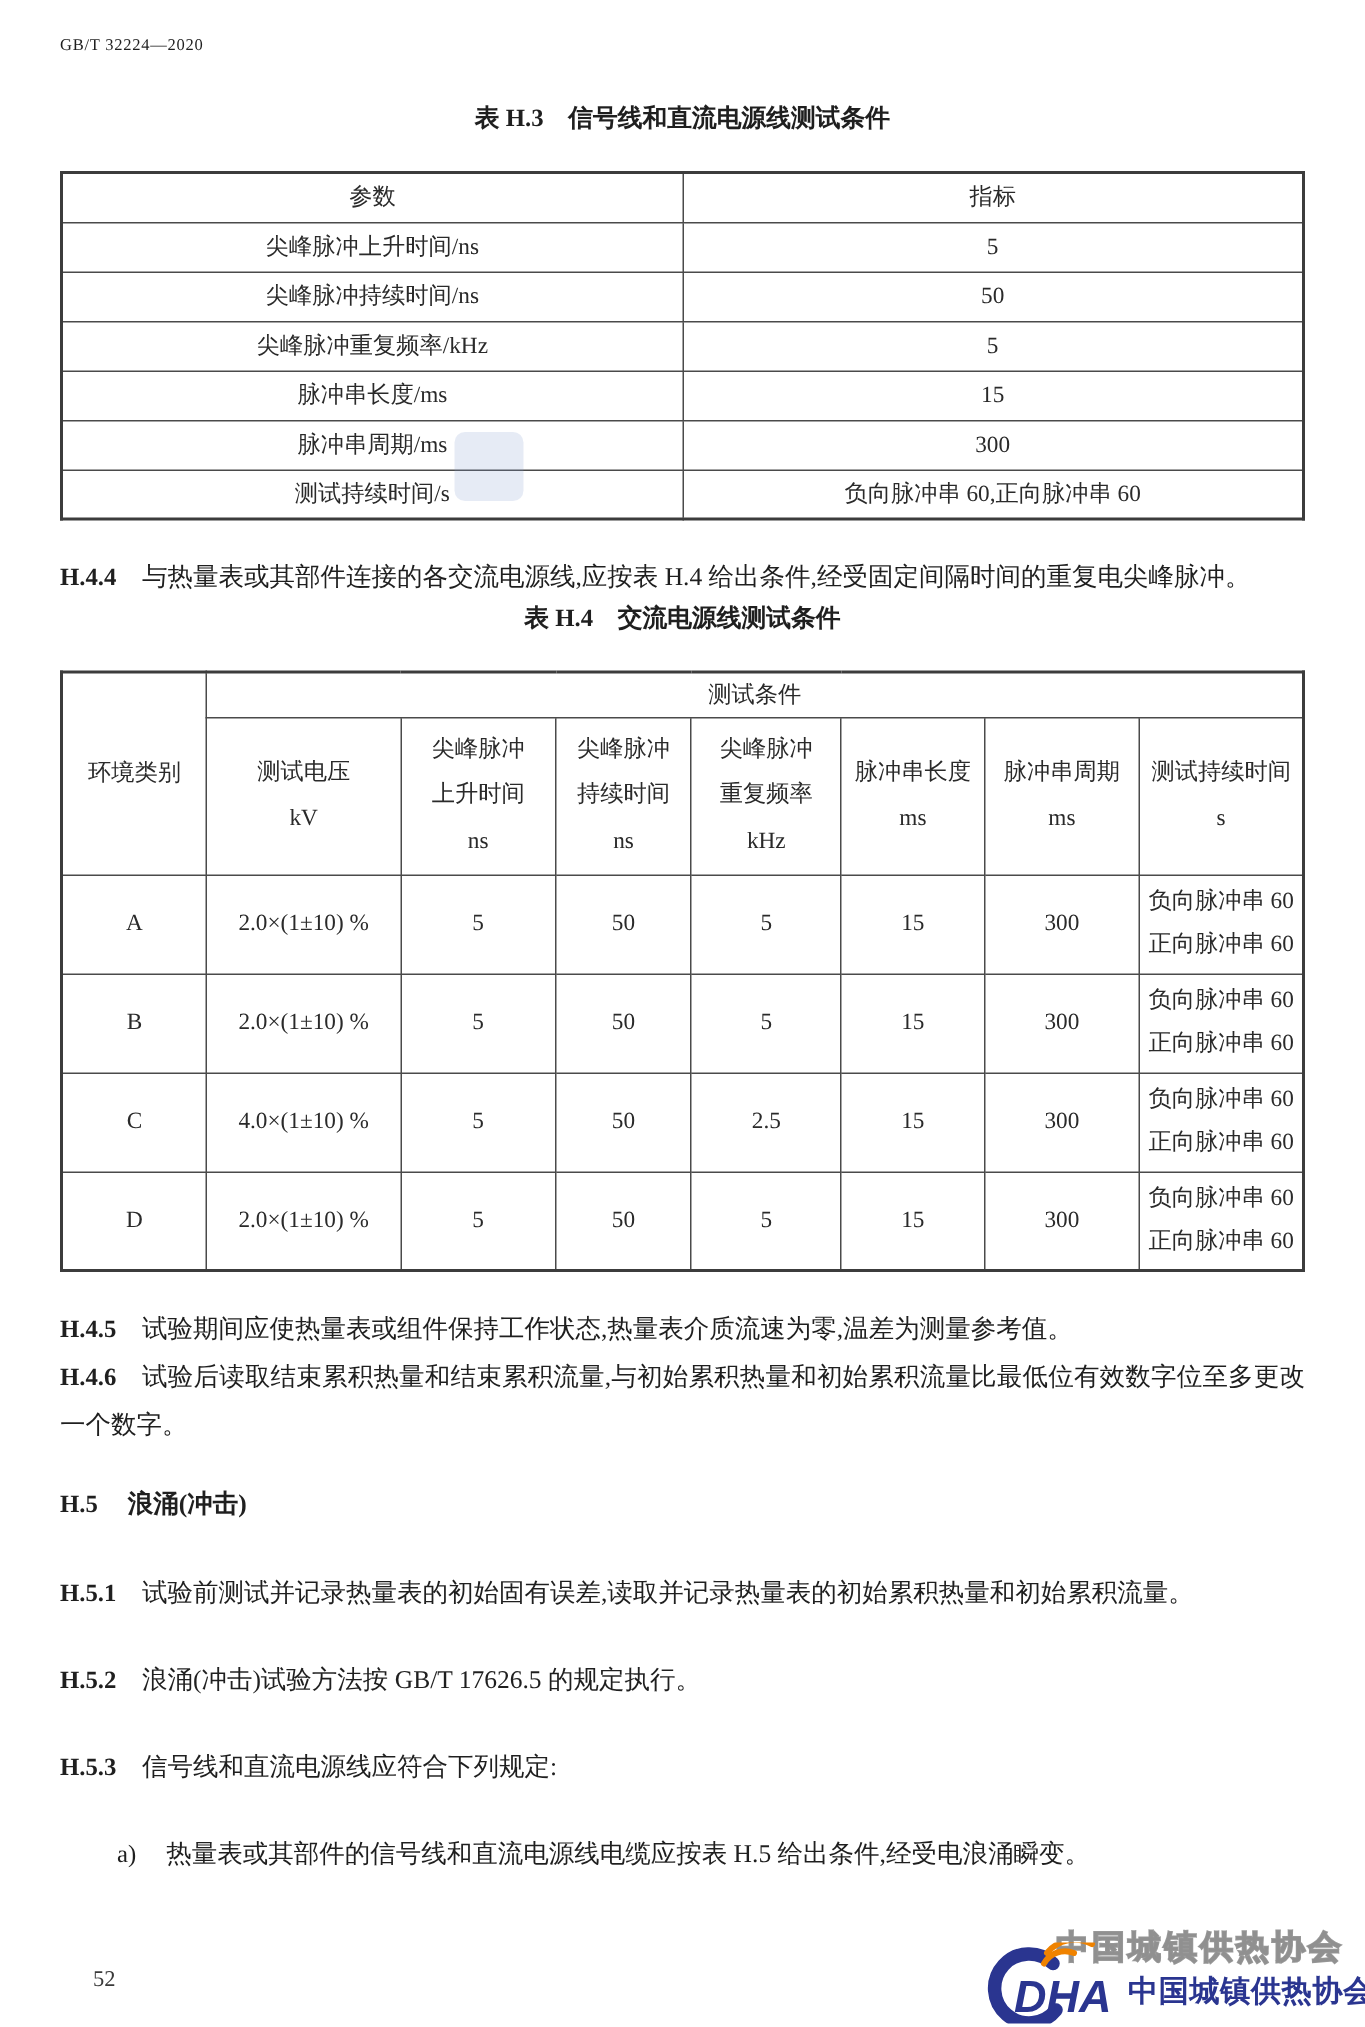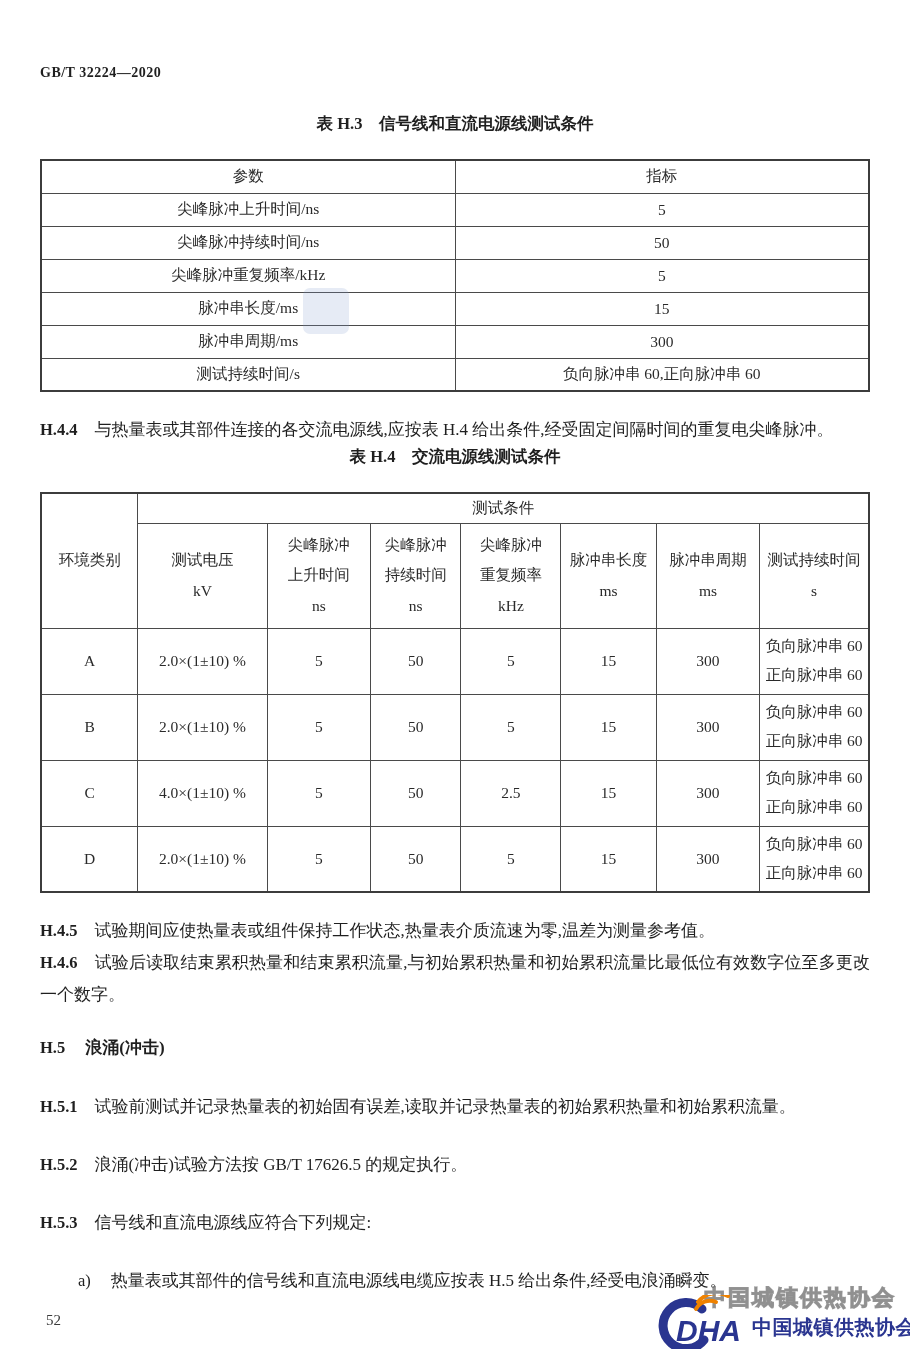--- a/index.html
+++ b/index.html
@@ -2,21 +2,21 @@
 <html><head>
 <meta charset="utf-8">
 <style>
   html,body{margin:0;padding:0;}
   body{
     width:910px;height:1351px;position:relative;overflow:hidden;
     background:#ffffff;color:#1f1f1f;
     font-family:"Liberation Serif","DejaVu Serif",serif;
   }
   .page{position:absolute;inset:0;padding:24px 40px 0 40px;box-sizing:border-box;}
-  .doc-code{font-weight:bold;font-size:14px;letter-spacing:.5px;margin-top:41px;}
+  .doc-code{font-weight:normal;font-size:11px;letter-spacing:.5px;}
   .caption{text-align:center;font-weight:bold;font-size:16.5px;}
   .caption-h3{margin-top:32px;}
   .caption-h4{margin-top:0;}
   table{width:100%;border-collapse:collapse;table-layout:fixed;
         border:2px solid #3c3c3c;margin-top:24px;}
   th,td{border:1px solid #4a4a4a;text-align:center;vertical-align:middle;
         font-size:15.5px;font-weight:normal;padding:2px 4px;color:#2a2a2a;}
   .t3 tr{height:33px;}
   .t4 .group-row{height:30px;}
   .t4 .sub-row th{height:100px;line-height:1.95;}
@@ -25,21 +25,21 @@
   .para{font-size:17px;line-height:32px;margin:0;text-align:justify;}
   .para-num{font-weight:bold;margin-right:17px;font-size:16.5px;}
   .p-h44{margin-top:22px;}
   .p-h45{margin-top:22px;}
   .h5-heading{margin-top:21px;font-size:17px;font-weight:bold;line-height:32px;}
   .h5-num{margin-right:20px;}
   .p-h51{margin-top:27px;line-height:31px;}
   .lh31{line-height:31px;margin-top:27px;}
   .list-a{padding-left:38px;}
   .list-a .para-num{font-weight:normal;margin-right:20px;}
-  .page-number{position:absolute;left:46px;bottom:22px;font-size:15px;color:#3a3a3a;}
+  .page-number{position:absolute;left:62px;bottom:22px;font-size:15px;color:#3a3a3a;}
   .stamp{position:absolute;left:303px;top:288px;width:46px;height:46px;
          background:rgba(130,155,205,.20);border-radius:7px;}
   .stamp-inner{position:absolute;inset:10px 6px;color:rgba(255,255,255,.8);
          font-size:11px;text-align:center;letter-spacing:1px;}
   .logo{position:absolute;right:0;bottom:2px;width:264px;height:64px;}
   .logo-ghost{position:absolute;left:58px;top:-2px;font-size:22px;font-weight:bold;
          letter-spacing:2px;white-space:nowrap;color:rgba(130,130,130,.25);
          -webkit-text-stroke:1.1px rgba(110,110,110,.7);
          font-family:"Liberation Sans","DejaVu Sans",sans-serif;}
   .logo-name{position:absolute;left:106px;bottom:8px;font-size:20px;font-weight:bold;

